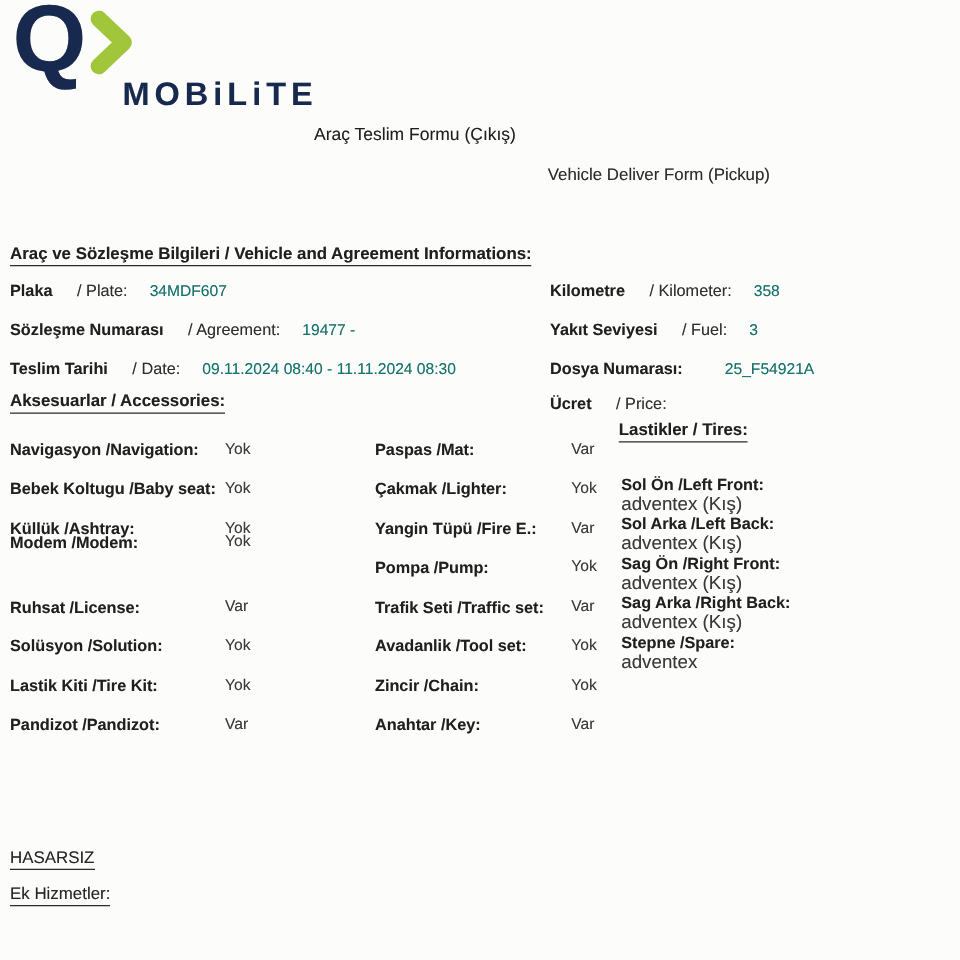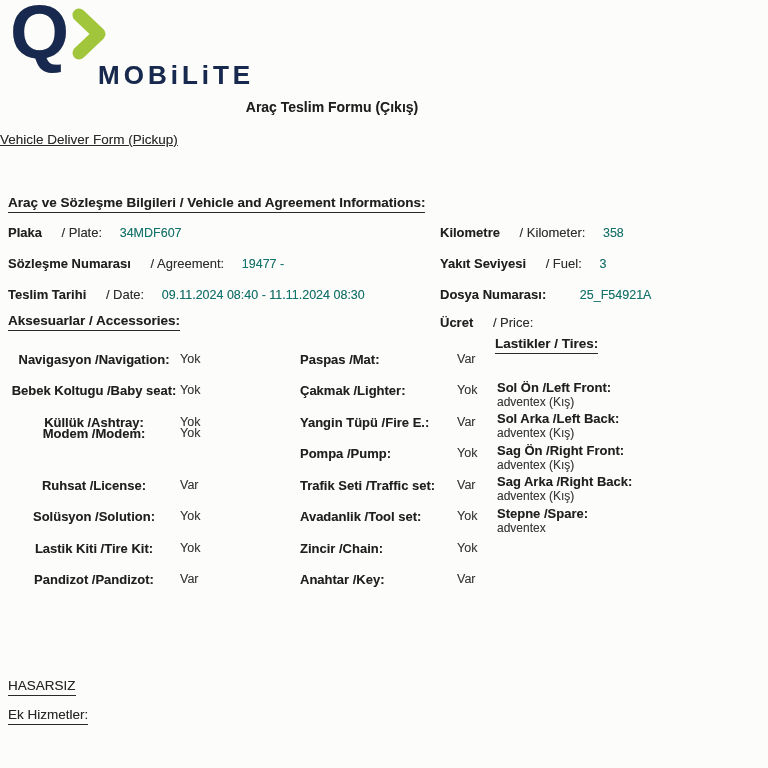--- a/index.html
+++ b/index.html
@@ -23,25 +23,25 @@
   .logo-chevron { margin:4px 3px 0 5px; display:block; }
   .logo-sub {
     font-weight:bold; font-size:26px; line-height:26px;
     color:#17294e; letter-spacing:4px;
     margin-left:88px; margin-top:-2px;
   }
 
   
   .title {
     position:absolute; top:99px; left:0; width:664px;
-    text-align:center; font-weight:bold; font-size:14px;
+    text-align:center; font-weight:normal; font-size:14px;
   }
   .subtitle {
     position:absolute; top:132px; left:0; width:616px;
-    text-align:left; font-size:13.5px; color:#2b2b2b;text-decoration:underline;
+    text-align:right; font-size:13.5px; color:#2b2b2b;
   }
 
   
   .sec-header {
     position:absolute; font-weight:bold; font-size:13.5px;
     border-bottom:1.6px solid #2a2a2a; padding-bottom:2px;
     white-space:nowrap;
   }
   .footer-line {
     position:absolute; left:8px; font-size:13.5px; color:#262626;
@@ -51,27 +51,27 @@
 
   
   .vrow { position:absolute; font-size:13px; white-space:nowrap; }
   .vrow .lt { font-weight:bold; }
   .vrow .le { font-weight:normal; color:#2e2e2e;margin-left:16px; }
   .vrow .val { font-weight:normal; color:#0f766e; margin-left:14px; font-size:12.5px; }
 
   
   .arow { position:absolute; display:flex; font-size:13px; white-space:nowrap; }
   .arow .albl { font-weight:bold; }
-  .arow.c1 .albl { min-width:172px;text-align:center; }
+  .arow.c1 .albl { min-width:172px; }
   .arow.c2 .albl { min-width:157px;padding-left:42px; }
   .arow .aval { color:#3a3a3a; font-size:12.5px; }
 
   .trow { position:absolute; display:flex; font-size:13px; white-space:nowrap;flex-direction:column; }
   .trow .tlbl { font-weight:bold; min-width:142px; }
-  .trow .tval { color:#3a3a3a; font-size:12px; }
+  .trow .tval { color:#3a3a3a; font-size:15px; }
 </style>
 </head>
 <body>
 
 <div class="page">
 
   <div class="logo">
     <div class="logo-row">
       <span class="logo-q">Q</span>
       <svg class="logo-chevron" width="36" height="52" viewBox="0 0 36 52">

